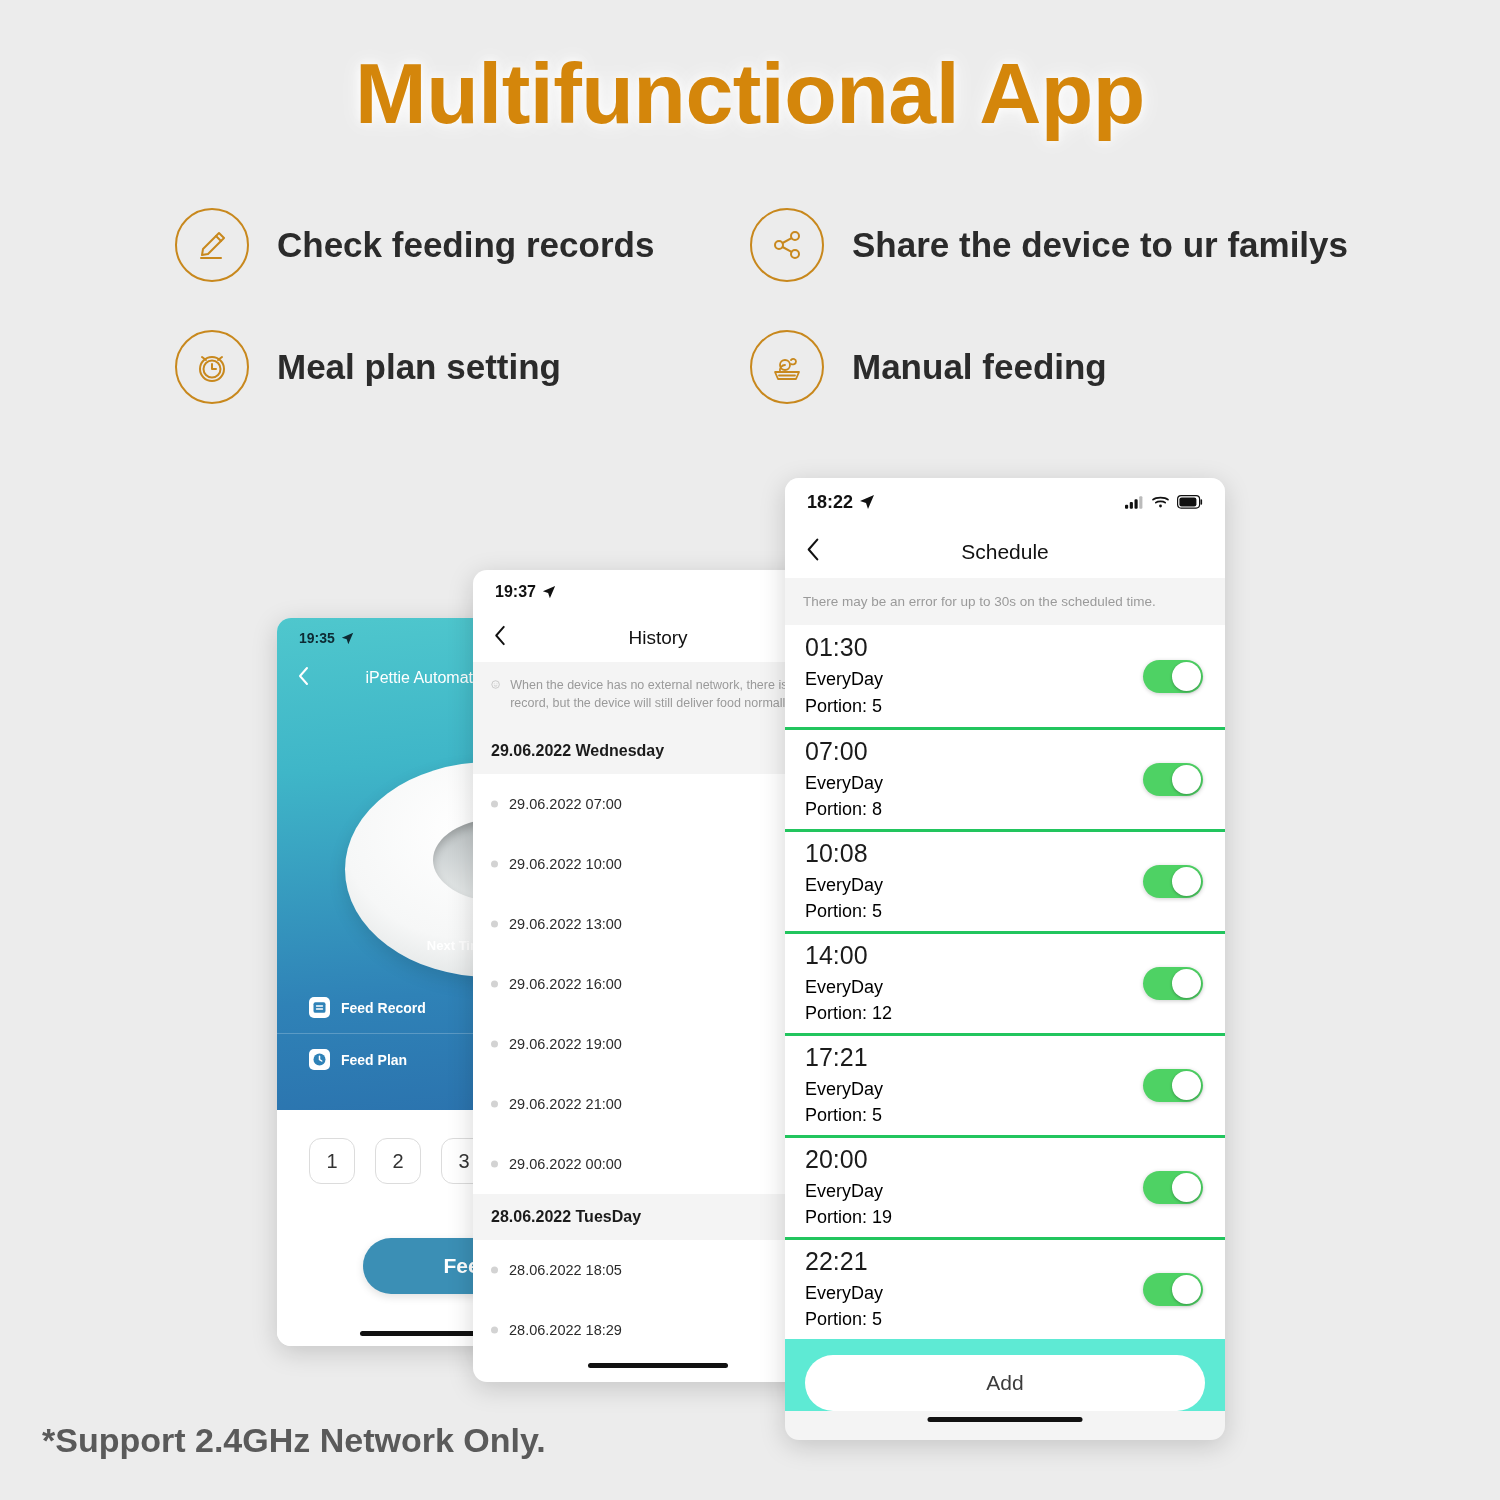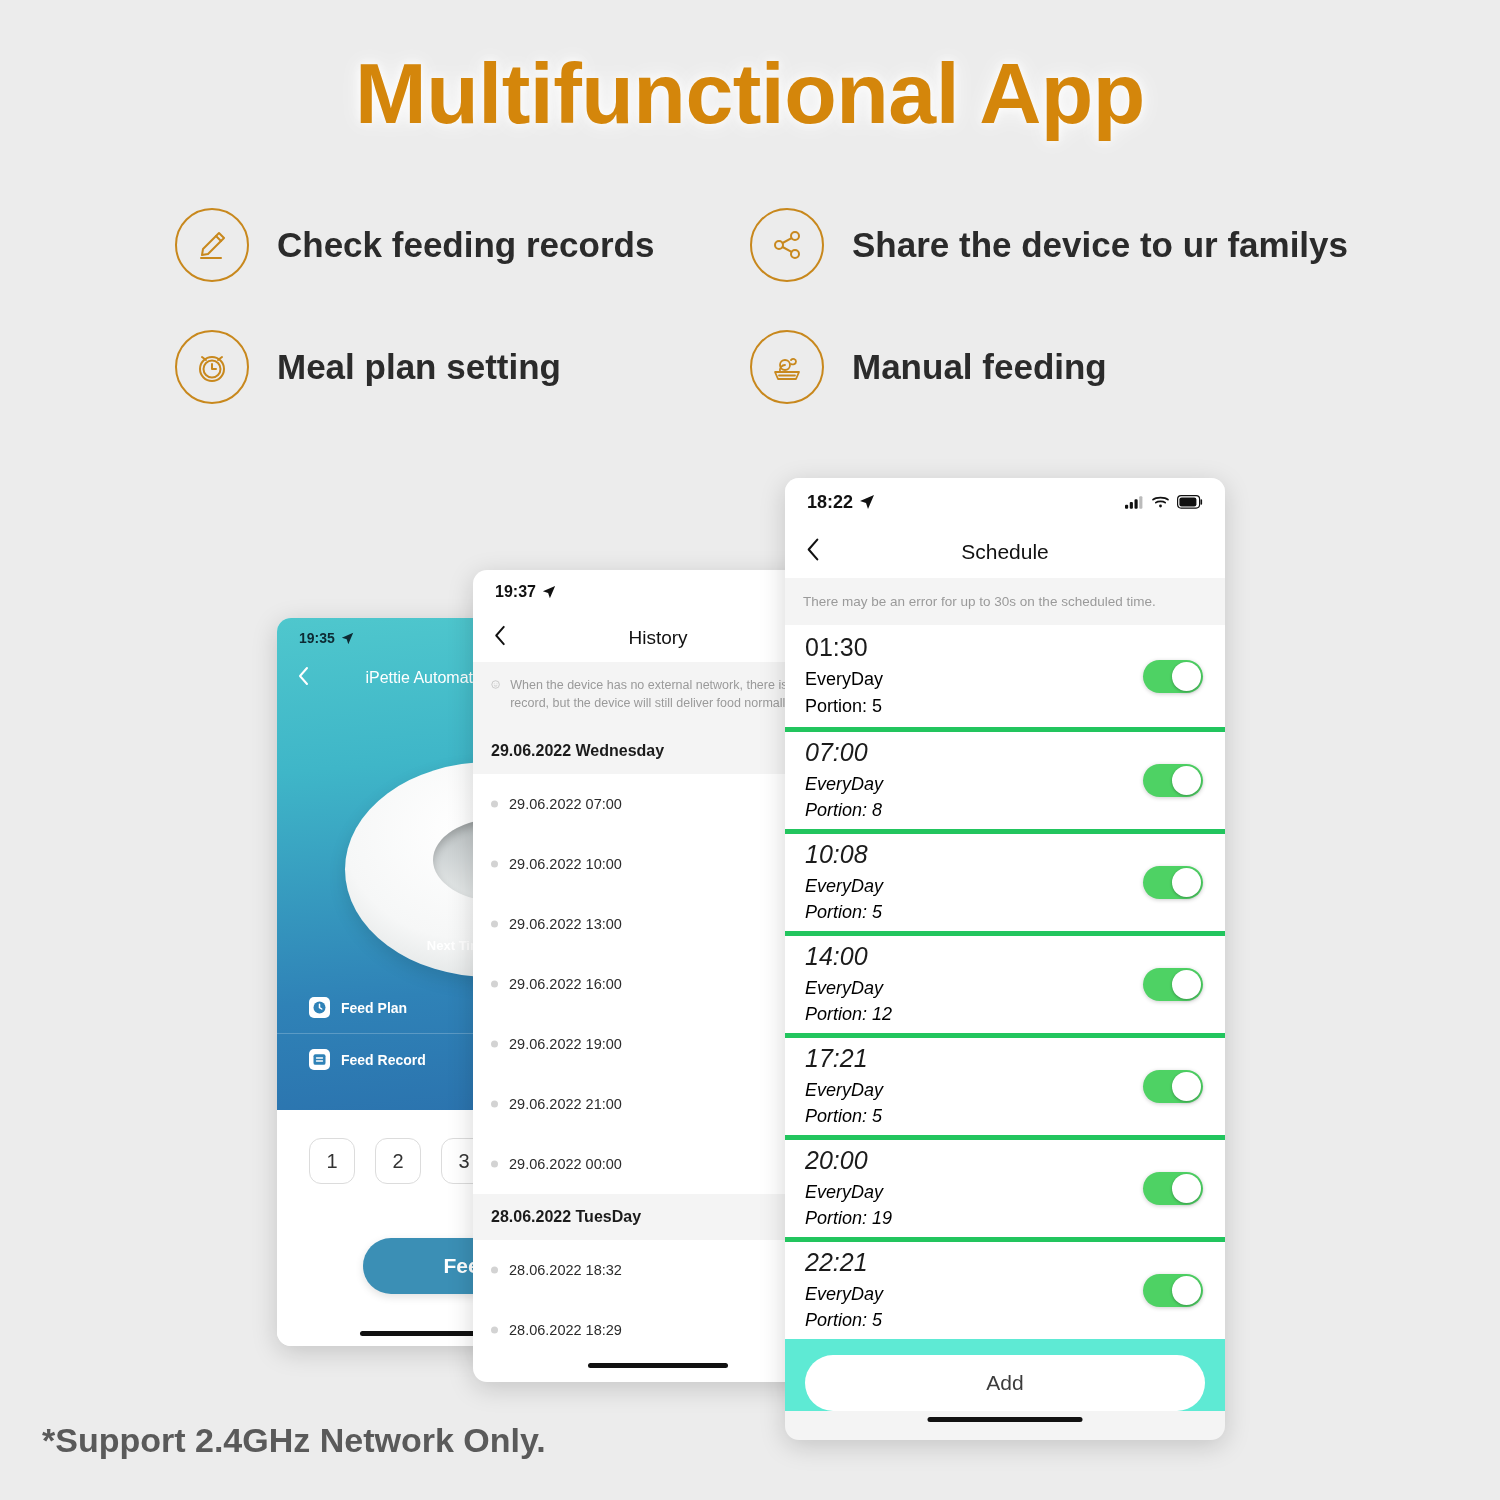--- a/index.html
+++ b/index.html
@@ -168,21 +168,21 @@
   #phone-schedule .navbar { height: 52px; font-size: 21px; color: #111; }
   .sched-note {
     background: #f4f4f4; padding: 16px 18px;
     font-size: 13.5px; color: #9a9a9a;
   }
   .sched-list { background: #fff; }
   .sched-row {
     display: flex; align-items: center; justify-content: space-between;
     padding: 14px 22px 14px 20px; height: 102px;
   }
-  .sched-row + .sched-row { border-top: 5px solid #22c55e; font-style: italic; }
+  .sched-row + .sched-row { border-top: 3px solid #22c55e; }
   .sched-time { font-size: 25px; color: #1b1b1b; margin-bottom: 4px; }
   .sched-sub { font-size: 18px; color: #000000; line-height: 1.45; }
   .toggle {
     width: 60px; height: 33px; border-radius: 17px;
     background: #4ed264; position: relative; flex: 0 0 auto;
     box-shadow: 0 1px 4px rgba(0,0,0,0.2);
   }
   .toggle .knob {
     position: absolute; right: 2px; top: 2px;
     width: 29px; height: 29px; border-radius: 50%;
@@ -279,35 +279,35 @@
         <span class="nav-title">iPettie Automatic</span>
       </div>
       <div class="feeder">
         <div class="feeder-inner"></div>
       </div>
       <div class="standby">Standby</div>
       <div class="nexttime">Next Time:30.06.2022 1</div>
       <div class="dev-menu">
         <div class="dev-menu-item">
           <span class="menu-ico">
+            <svg width="15" height="15" viewBox="0 0 20 20">
+                <rect x="2" y="3" width="16" height="14" rx="2.5" fill="#2f82b7"></rect>
+                <path d="M6 8h8M6 12h8" stroke="#fff" stroke-width="1.8" stroke-linecap="round"></path>
+              </svg>
+          </span>
+          <span>Feed Record</span>
+        </div>
+        <div class="dev-menu-item">
+          <span class="menu-ico">
             <svg width="15" height="15" viewBox="0 0 20 20" fill="none" stroke="#2f82b7" stroke-width="2" stroke-linecap="round">
                 <circle cx="10" cy="10" r="8" fill="#2f82b7" stroke="none"></circle>
                 <path d="M10 5.5V10l3 2" stroke="#fff"></path>
               </svg>
           </span>
           <span>Feed Plan</span>
-        </div>
-        <div class="dev-menu-item">
-          <span class="menu-ico">
-            <svg width="15" height="15" viewBox="0 0 20 20">
-                <rect x="2" y="3" width="16" height="14" rx="2.5" fill="#2f82b7"></rect>
-                <path d="M6 8h8M6 12h8" stroke="#fff" stroke-width="1.8" stroke-linecap="round"></path>
-              </svg>
-          </span>
-          <span>Feed Record</span>
         </div>
       </div>
     </div>
     <div class="dev-bottom">
       <div class="portion-row">
         <div class="portion-btn">1</div>
         <div class="portion-btn">2</div>
         <div class="portion-btn">3</div>
       </div>
       <div class="portion-lbl">Portion</div>
@@ -387,21 +387,21 @@
         <span class="hist-dot"></span>
         <span class="hist-time">29.06.2022 00:00</span>
         <span class="hist-action">Feed</span>
       </div>
     </div>
 
     <div class="sec-header">28.06.2022 TuesDay</div>
     <div class="hist-group">
       <div class="hist-row">
         <span class="hist-dot"></span>
-        <span class="hist-time">28.06.2022 18:32</span>
+        <span class="hist-time">28.06.2022 18:05</span>
         <span class="hist-action">Feed</span>
       </div>
       <div class="hist-row">
         <span class="hist-dot"></span>
         <span class="hist-time">28.06.2022 18:29</span>
         <span class="hist-action">Feed</span>
       </div>
     </div>
     <div class="home-ind" style="width:140px;bottom:14px;"></div>
   </div>

